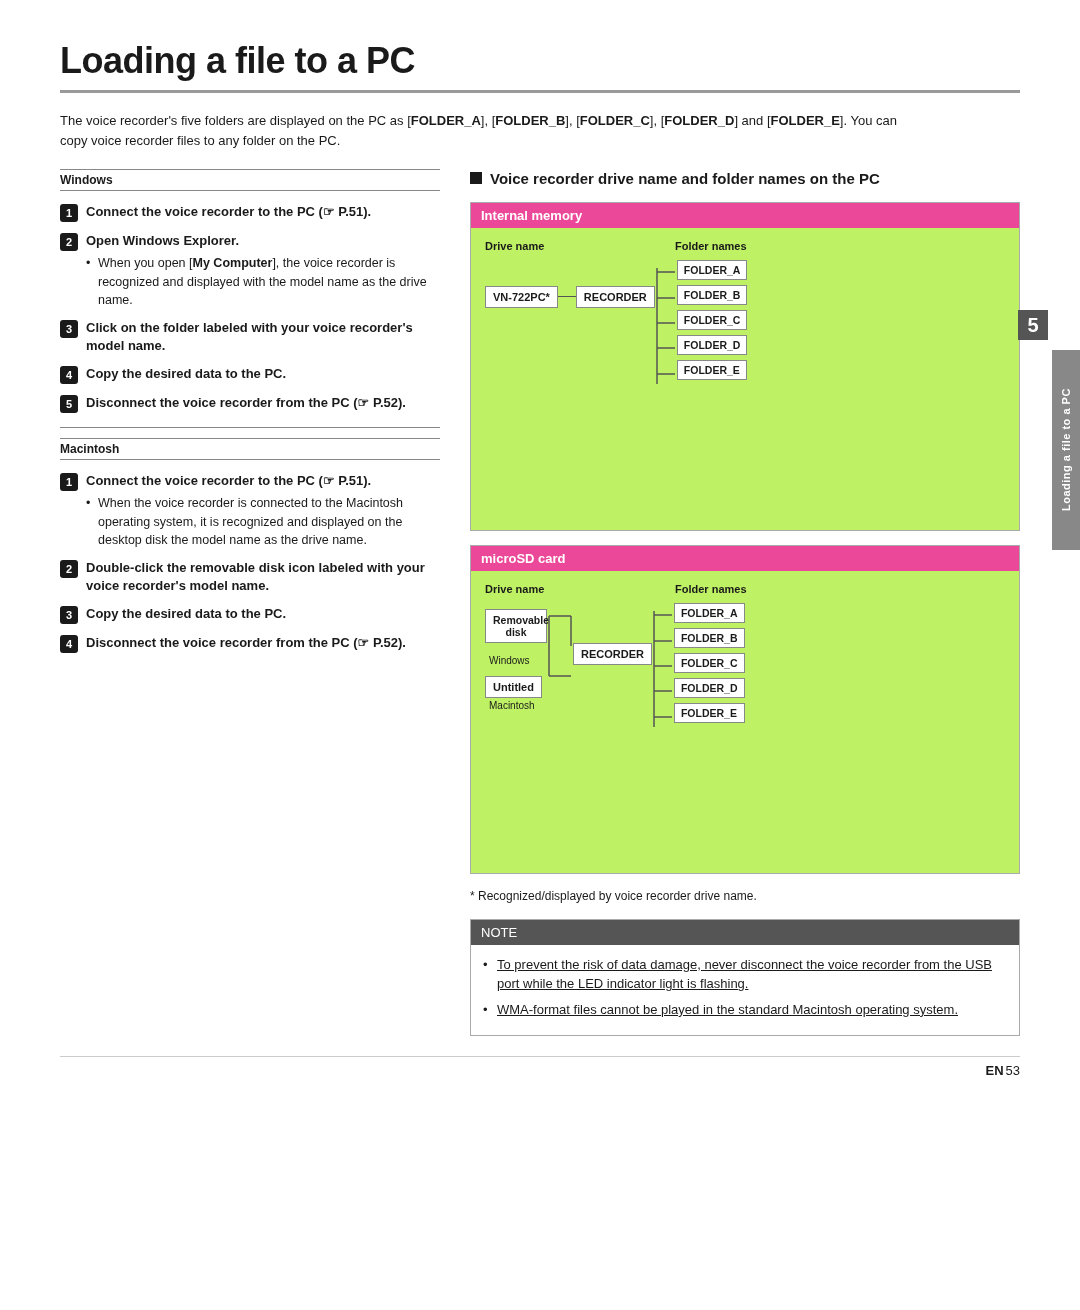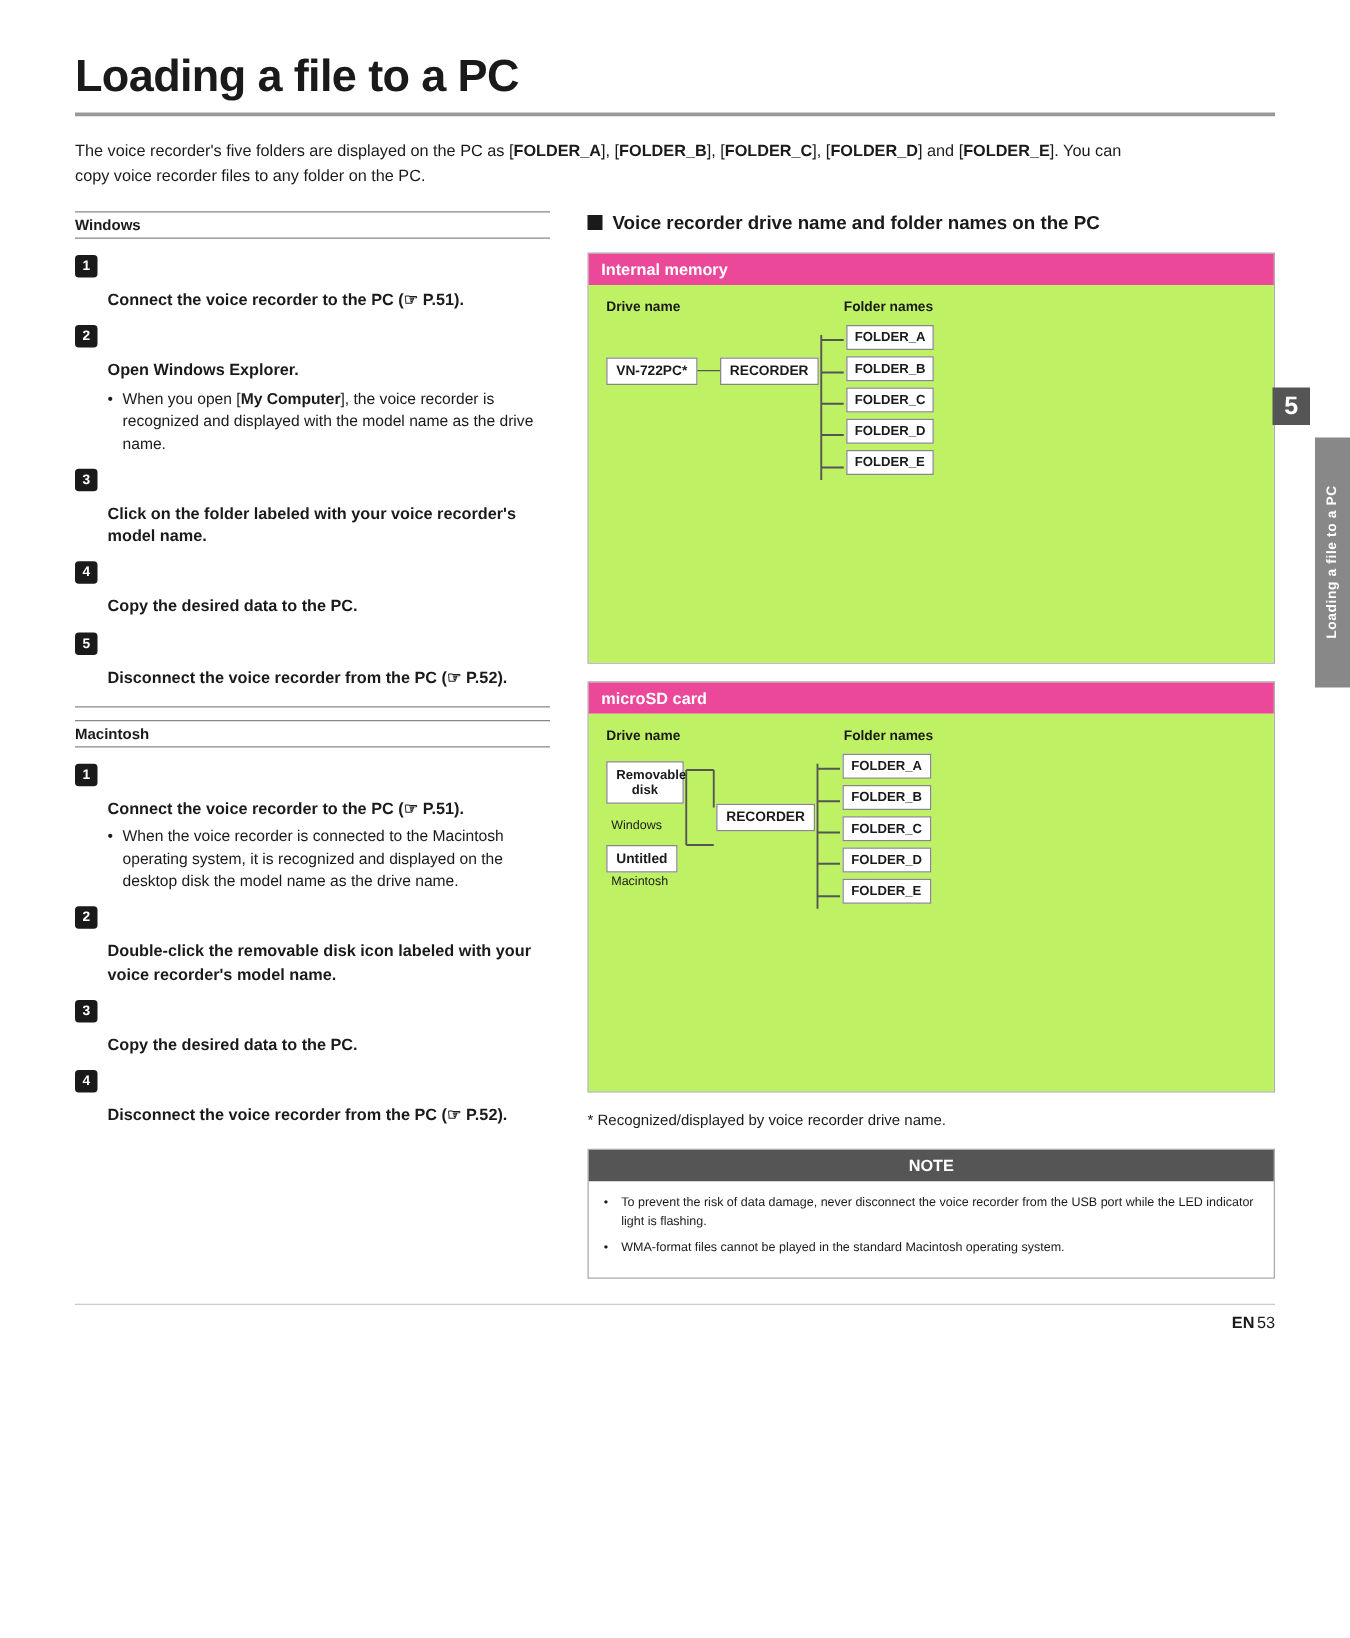--- a/index.html
+++ b/index.html
@@ -94,21 +94,20 @@
       height: 18px;
       border-radius: 3px;
       flex-shrink: 0;
       margin-top: 1px;
     }
 
     .step-content {
       font-size: 13px;
       font-weight: 700;
       line-height: 1.4;
-      margin-top: 28px;
     }
 
     .step-content .step-sub {
       font-weight: 400;
       margin-top: 4px;
       font-size: 12.5px;
     }
 
     .step-content .step-sub li {
       list-style: none;
@@ -202,29 +201,29 @@
     
     .note-box {
       border: 1px solid #aaa;
       margin-top: 14px;
     }
 
     .note-box-header {
       background: #555;
       color: #fff;
       font-size: 13px;
-      font-weight: 700;
+      font-weight: 400;
       padding: 5px 10px;
-      text-align: center;
     }
 
     .note-box-content {
       padding: 10px 12px;
-      font-size: 10px;
+      font-size: 13px;
       line-height: 1.5;
+      text-decoration: underline;
     }
 
     .note-box-content ul {
       list-style: none;
       padding: 0;
     }
 
     .note-box-content ul li {
       padding-left: 14px;
       position: relative;

